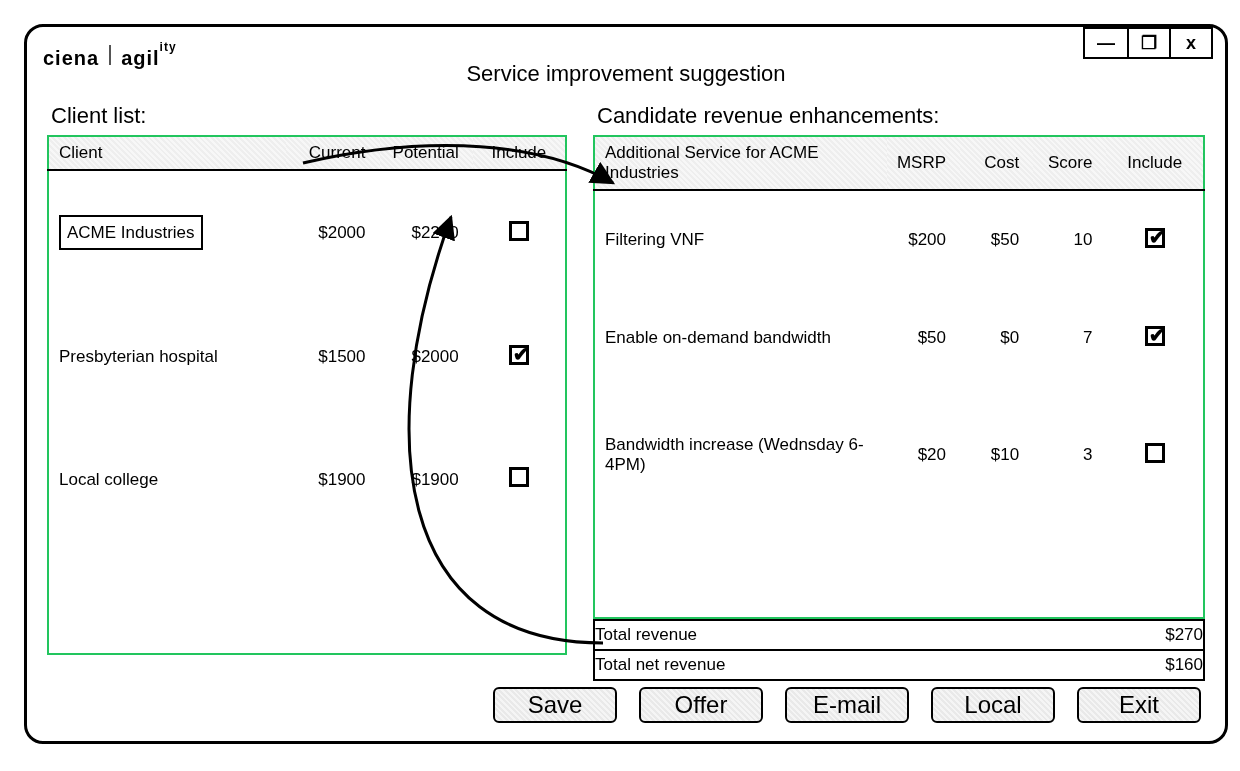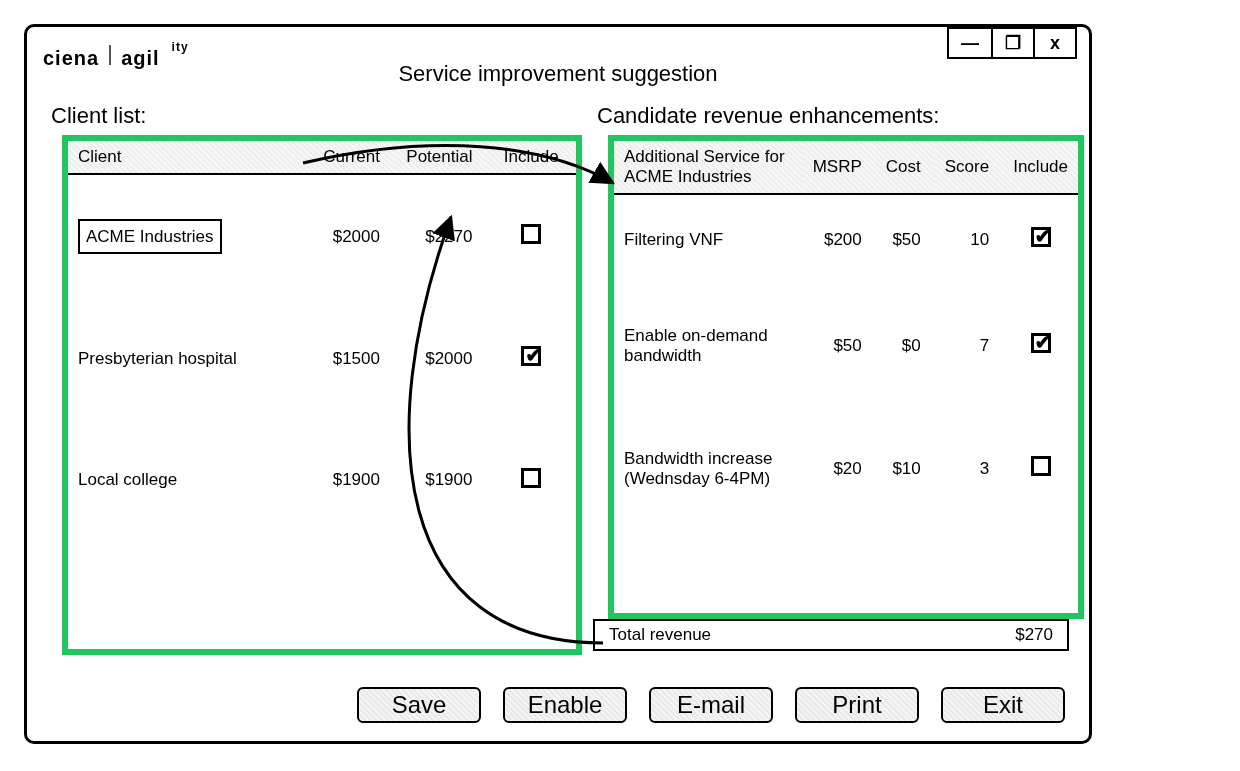--- a/index.html
+++ b/index.html
@@ -7,39 +7,39 @@
     margin: 0; padding: 0;
     width: 1240px; height: 771px;
     font-family: Arial, Helvetica, sans-serif;
     font-size: 16px;
     background: #fff;
     color: #000;
   }
   .window {
     position: absolute;
     left: 24px; top: 24px;
-    width: 1068px; height: 720px;
+    width: 1204px; height: 720px;
     border: 3px solid #000;
-    border-radius: 10px;
+    border-radius: 19px;
     padding: 4px 16px 16px 16px;
   }
   .titlebar {
     display: flex;
     align-items: center;
     height: 52px;
     position: relative;
   }
   .brand {
     display: flex; align-items: baseline; gap: 10px;
     font-weight: 600; letter-spacing: 1px;
   }
   .brand .ciena { font-size: 20px; }
   .brand .sep   { border-left: 2px solid #555; height: 20px; display: inline-block; }
   .brand .agility { font-size: 20px; position: relative; }
-  .brand .agility sup { font-size: 12px; position: relative; top: -6px; margin-left: 12px; }
+  .brand .agility sup { font-size: 12px; position: relative; top: -6px; }
   .title {
     position: absolute; left: 0; right: 0; text-align: center;
     font-size: 22px; pointer-events: none; margin-top: 34px;
   }
   .winbtns {
     position: absolute; right: -4px; top: -4px;
     display: flex;
     border: 2px solid #000;
   }
   .winbtns .wb {
@@ -57,24 +57,23 @@
     display: flex; gap: 26px;
     padding: 10px 4px 0 4px;
   }
   .panel-label { font-size: 22px; margin: 10px 0 6px 4px; }
 
   .left { width: 520px; }
   .right { flex: 1; }
 
   table.grid {
     width: 100%;
-    border: 6px solid #22c55e;
+    border: 2px solid #22c55e;
     border-collapse: collapse;
     background: #fff;
-    margin-left: 15px;
   }
   table.grid th {
     text-align: left;
     font-weight: 400;
     background: repeating-linear-gradient(45deg,#eee,#eee 2px,#f7f7f7 2px,#f7f7f7 4px);
     border-bottom: 2px solid #000;
     padding: 6px 10px;
     font-size: 17px;
   }
   table.grid td {
@@ -111,21 +110,21 @@
     left: 1px; top: -6px;
     font-size: 20px; font-weight: 900;
     color: #000;
   }
 
   .totals {
     border: 2px solid #000; border-top: none;
   }
   .totals .trow {
     display: flex; justify-content: space-between;
-    padding: 4px 14px;
+    padding: 4px 0;
     border-top: 2px solid #000;
     font-size: 17px;
   }
 
   .footer {
     position: absolute;
     right: 24px; bottom: 18px;
     display: flex; gap: 22px;
   }
   .btn {
@@ -243,36 +242,40 @@
             <tr class="filler">
               <td colspan="5"></td>
             </tr>
           </tbody>
       </table>
       <div class="totals">
         <div class="trow">
           <span>Total revenue</span>
           <span>$270</span>
         </div>
+        <div class="trow">
+          <span>Total net revenue</span>
+          <span>$160</span>
+        </div>
       </div>
     </div>
 
     <svg class="overlay">
       <defs>
         <marker id="ah" viewBox="0 0 10 10" refX="9" refY="5" markerWidth="8" markerHeight="8" orient="auto">
           <path d="M0,0 L10,5 L0,10 z" fill="#000"></path>
         </marker>
       </defs>
       <path d="M 260 80 C 390 50, 500 60, 570 100" stroke="#000" stroke-width="3" fill="none" marker-end="url(#ah)"></path>
       <path d="M 560 560 C 350 560, 330 350, 408 134" stroke="#000" stroke-width="3" fill="none" marker-end="url(#ah)"></path>
     </svg>
 
   </div>
 
   <div class="footer">
     <div class="btn">Save</div>
-    <div class="btn">Enable</div>
+    <div class="btn">Offer</div>
     <div class="btn">E-mail</div>
-    <div class="btn">Print</div>
+    <div class="btn">Local</div>
     <div class="btn">Exit</div>
   </div>
 
 </div>
 
 </body></html>

